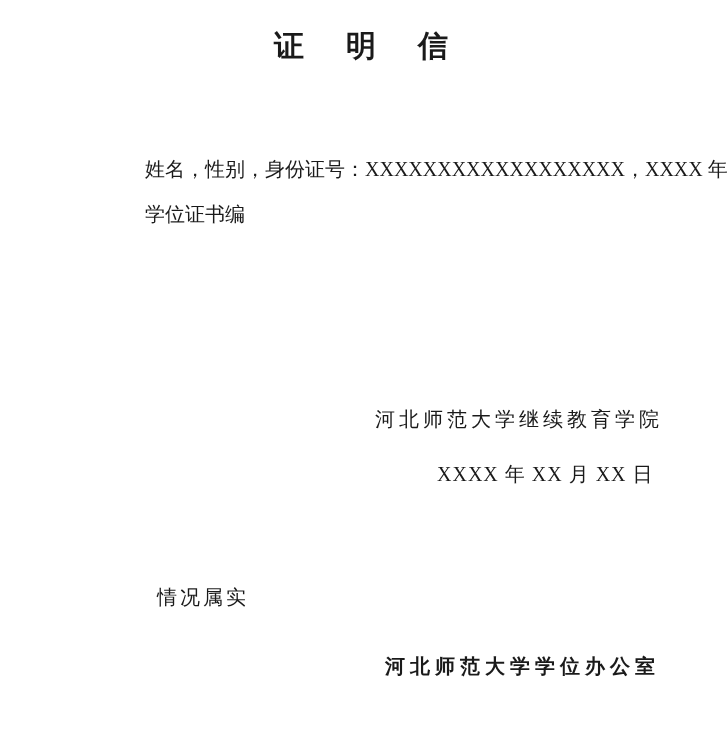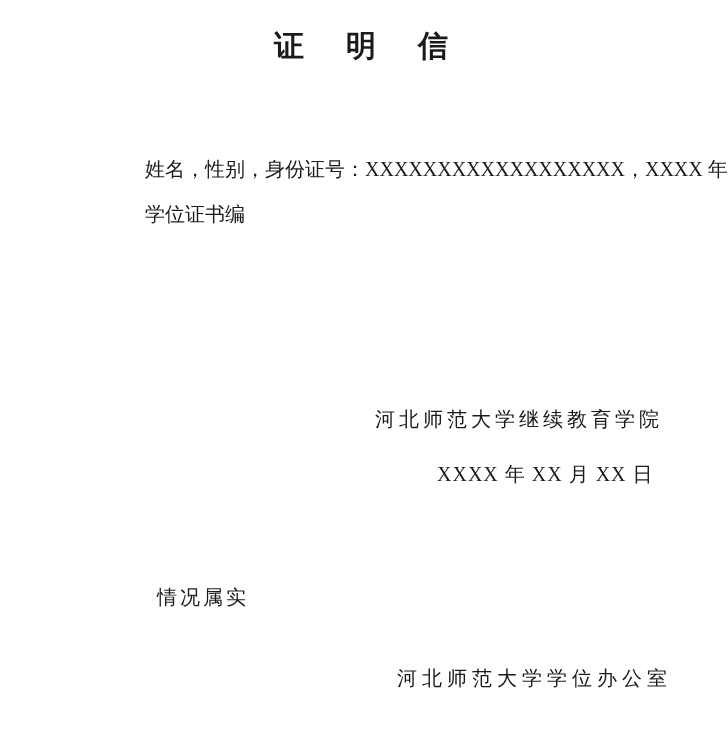--- a/index.html
+++ b/index.html
@@ -71,24 +71,25 @@
     top: 572px;
     margin: 12px;
     font-size: 20px;
     letter-spacing: 3px;
     white-space: pre;
   }
   .verify-org {
     position: absolute;
     left: 385px;
     top: 653px;
-    margin: 12px;
+    margin: 0;
     font-size: 20px;
     letter-spacing: 5px;
     white-space: pre;
+    font-weight: bold;
   }
 </style>
 </head>
 <body>
 
 <div class="page">
 
   <h1 class="title">证　明　信</h1>
 
   <div class="body-para">

